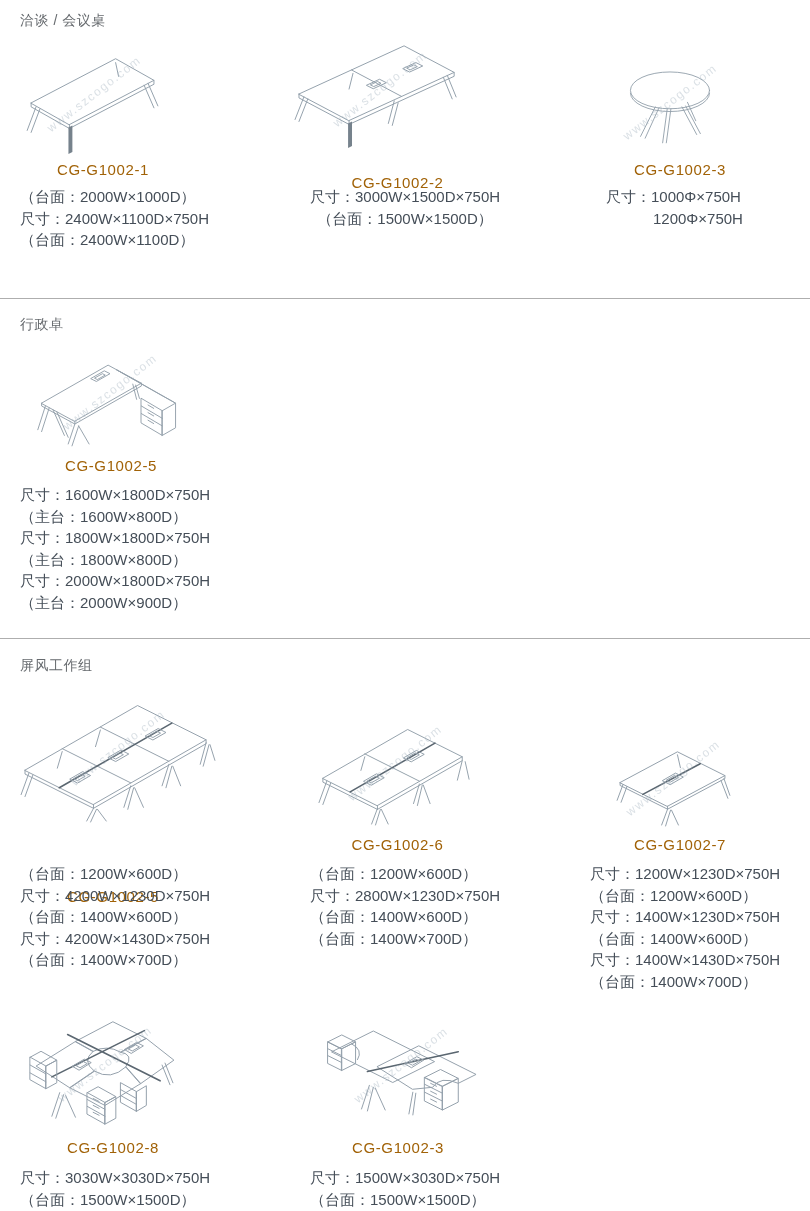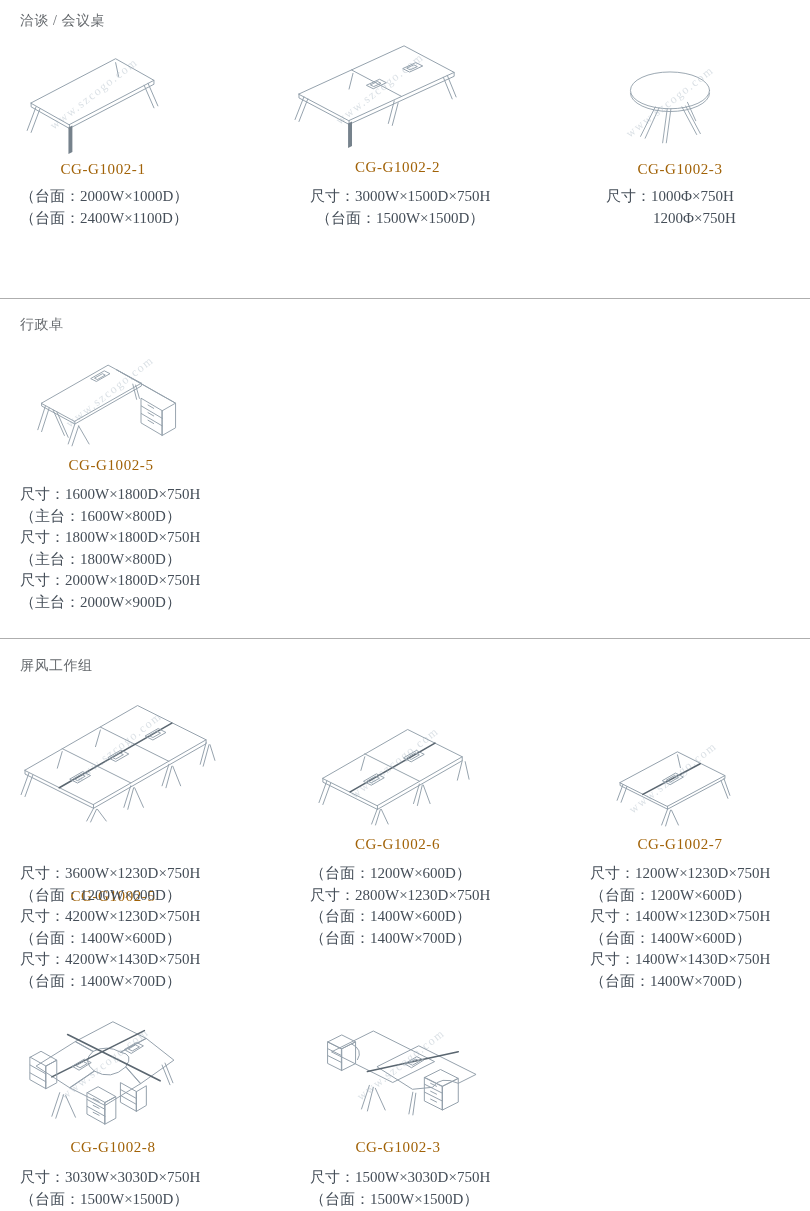--- a/index.html
+++ b/index.html
@@ -1,18 +1,18 @@
 <!DOCTYPE html>
 <html><head>
 <meta charset="utf-8">
 <style>
   html,body{margin:0;padding:0;background:#fff;}
   #page{
     position:relative;width:810px;height:1211px;background:#ffffff;overflow:hidden;
-    font-family:Liberation Serif, serif;
+    font-family:Liberation Sans, sans-serif;
   }
   .sec-title{position:absolute;font-size:14px;color:#666a6e;letter-spacing:.5px;}
   .divider{position:absolute;left:0;width:810px;height:0;border-top:1px solid #6b6b6b;opacity:.55;}
   .fig{position:absolute;}
   .fig svg{display:block;width:100%;height:100%;overflow:visible;}
   .fig svg path,.fig svg ellipse{stroke:#93a0ab;fill:none;stroke-width:1;stroke-linecap:round;stroke-linejoin:round;}
   .fig svg .dk{stroke:#5a6670;stroke-width:1.6;}
   .fig svg .solid{fill:#76828c;stroke:none;}
   .wm{
     position:absolute;left:50%;top:46%;transform:translate(-50%,-50%) rotate(-38deg);
@@ -37,39 +37,40 @@
       <path d="M11,66 L2,90 M15,68 L6,92"></path>
       <path d="M121,44 L131,67 M125,42 L135,65"></path>
       <path d="M92,21 L95,35"></path>
       <path class="solid" d="M44,87 L48,85 L48,112 L44,114 Z"></path>
     </svg>
     <span class="wm">www.szcogo.com</span>
   </div>
   <div class="model" style="left:20px;top:161px;width:166px;">CG-G1002-1</div>
   <div class="specs" style="left:20px;top:186px;">
     <div class="spec">（台面：2000W×1000D）</div>
+    <div class="spec">尺寸：2400W×1100D×750H</div>
     <div class="spec">（台面：2400W×1100D）</div>
   </div>
 
   <div class="fig" style="left:294px;top:38px;width:172px;height:110px;">
     <svg viewBox="0 0 175 112">
       <path d="M5,57 L112,8 L163,35 L56,84 Z"></path>
       <path d="M58.5,32.5 L109.5,59.5"></path>
       <path d="M5,57 L5,61 L56,88 L56,84 M56,88 L163,39 L163,35"></path>
       <path d="M74,48 L87,42 L94,45.5 L81,51.5 Z M78,47.5 L85,44.3 L88.5,46.1 L81.5,49.3 Z"></path>
       <path d="M111,31 L124,25 L131,28.5 L118,34.5 Z M115,30.5 L122,27.3 L125.5,29.1 L118.5,32.3 Z"></path>
       <path d="M10,60 L1,83 M14,62 L5,85"></path>
       <path d="M60,36 L56,52"></path>
       <path d="M102,64 L96,87 M106,66 L100,89"></path>
       <path d="M152,40 L161,62 M156,38 L165,60"></path>
       <path class="solid" d="M55,87 L59,85 L59,110 L55,112 Z"></path>
     </svg>
     <span class="wm">www.szcogo.com</span>
   </div>
-  <div class="model" style="left:300px;top:159px;width:195px;">CG-G1002-2</div>
+  <div class="model" style="left:300px;top:174px;width:195px;">CG-G1002-2</div>
   <div class="specs" style="left:310px;top:186px;text-align:center;">
     <div class="spec">尺寸：3000W×1500D×750H</div>
     <div class="spec">（台面：1500W×1500D）</div>
   </div>
 
   <div class="fig" style="left:614px;top:60px;width:112px;height:92px;">
     <svg viewBox="0 0 120 100">
       <ellipse cx="60" cy="33" rx="43" ry="20"></ellipse>
       <path d="M17,36 A43 20 0 0 0 103,36"></path>
       <path d="M44,51 L28,83 M48,52 L33,85"></path>
@@ -131,21 +132,20 @@
       <path d="M43,69 L38,86 M82,47 L77,64"></path>
       <path d="M75,127 L68,140 M78,128 L72,141 M79,128 L88,140"></path>
       <path d="M113,104 L106,126 M116,106 L110,128 M117,106 L126,126"></path>
       <path d="M152,82 L145,104 M155,84 L149,106 M156,84 L164,104"></path>
       <path d="M190,60 L184,82 M193,62 L187,84 M194,62 L199,78"></path>
     </svg>
     <span class="wm">www.szcogo.com</span>
   </div>
   <div class="model" style="left:25px;top:848px;width:176px;margin-top:40px;">CG-G1002-5</div>
   <div class="specs" style="left:20px;top:863px;">
-    <div class="spec">尺寸：3600W×1230D×750H</div>
     <div class="spec">（台面：1200W×600D）</div>
     <div class="spec">尺寸：4200W×1230D×750H</div>
     <div class="spec">（台面：1400W×600D）</div>
     <div class="spec">尺寸：4200W×1430D×750H</div>
     <div class="spec">（台面：1400W×700D）</div>
   </div>
 
   <div class="fig" style="left:318px;top:710px;width:154px;height:115px;">
     <svg viewBox="0 0 158 118">
       <path d="M5,70 L92,20 L148,48 L61,98 Z"></path>

